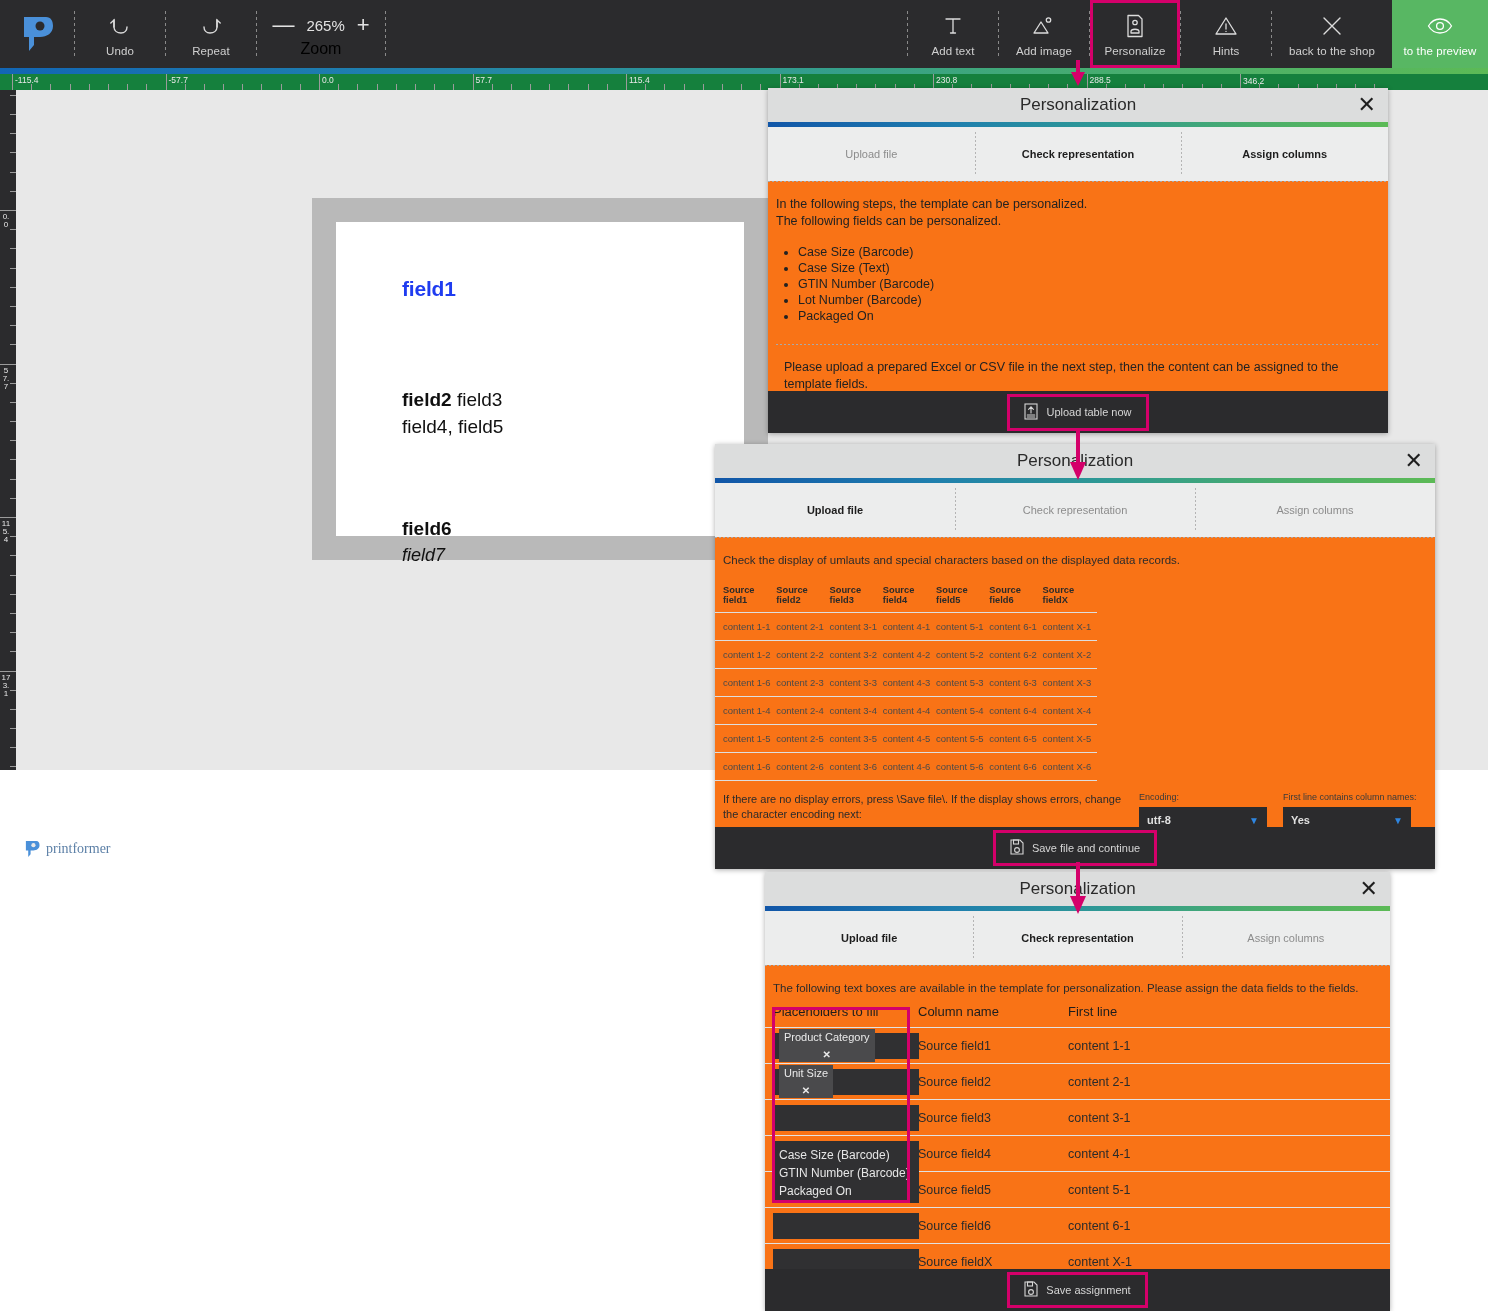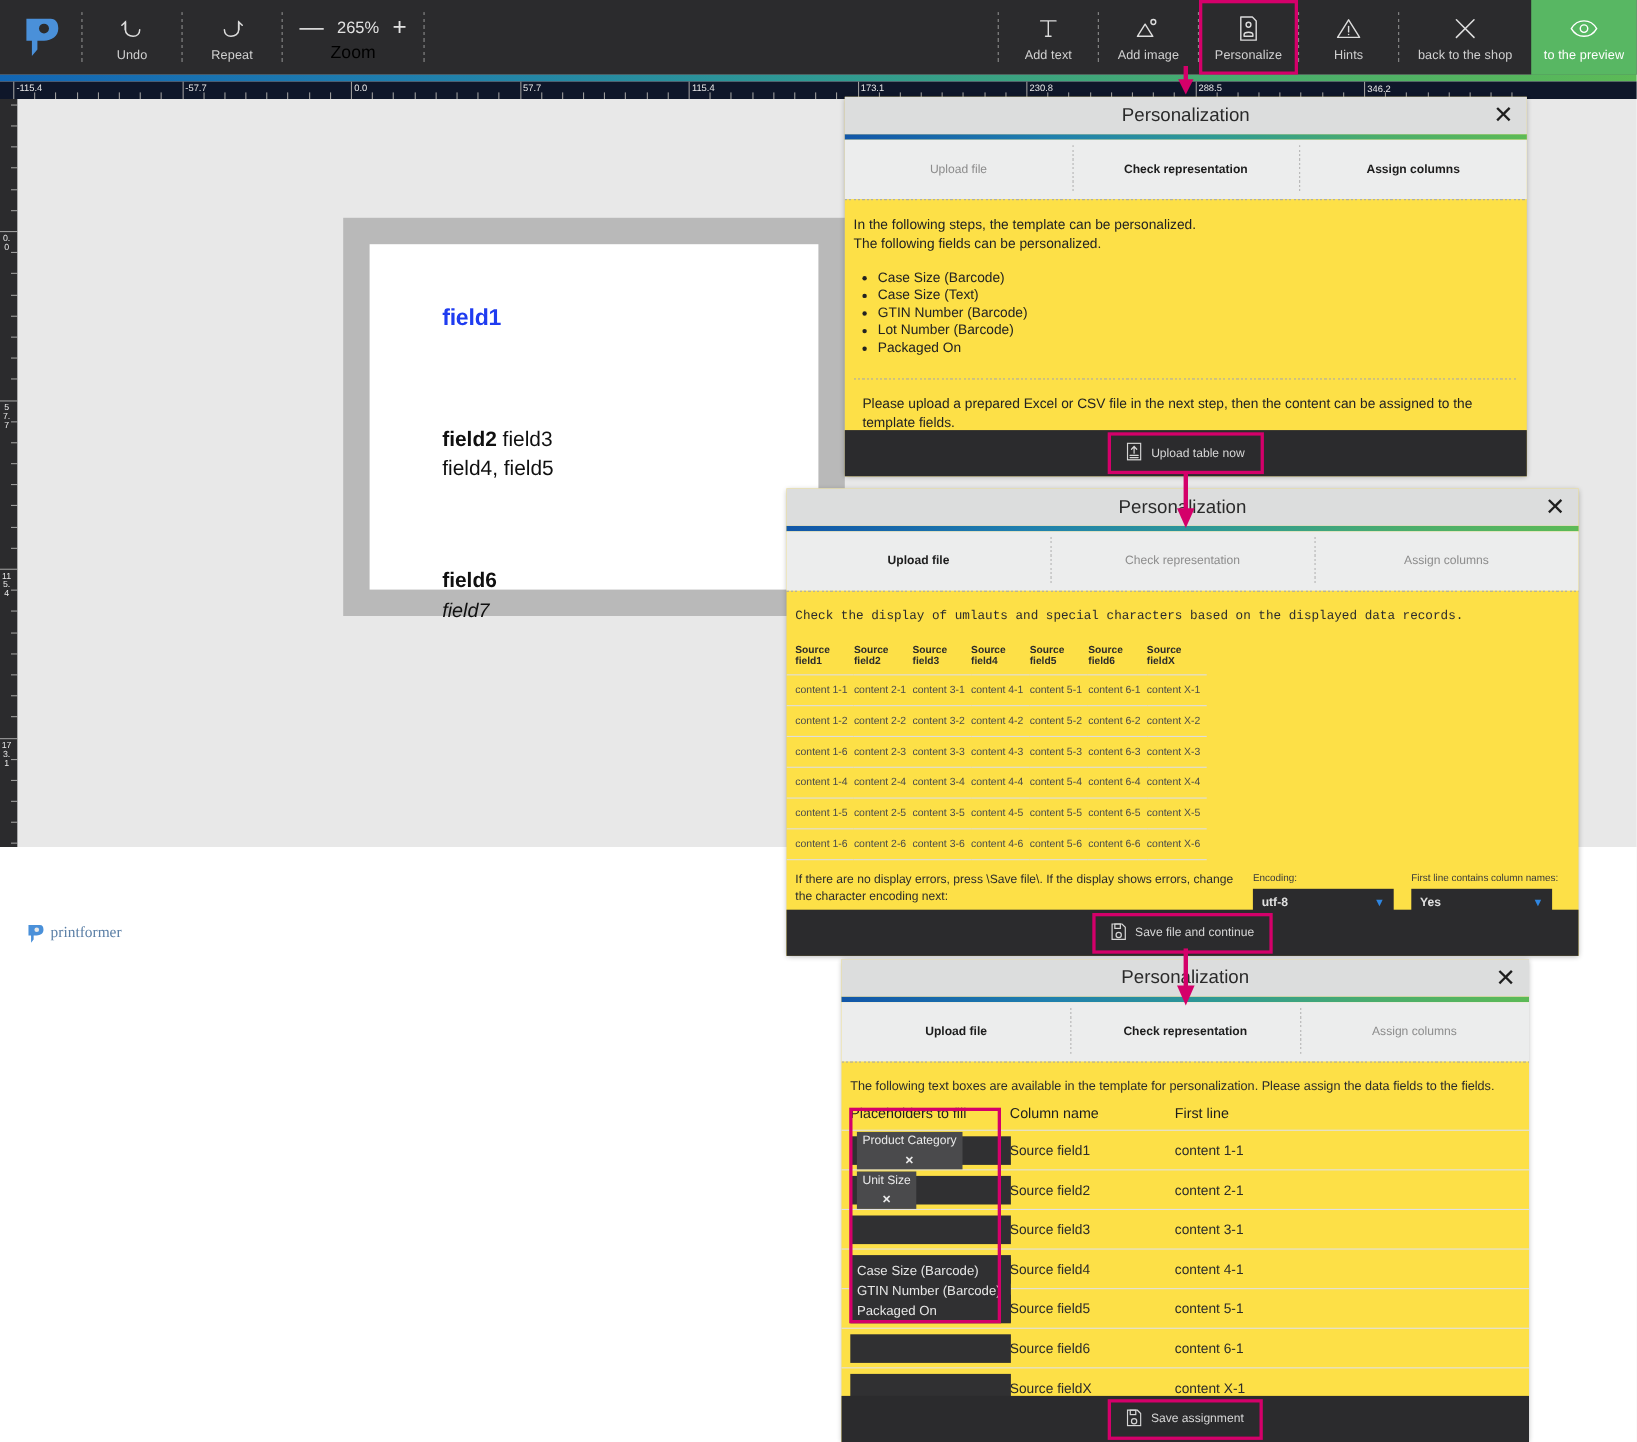--- a/index.html
+++ b/index.html
@@ -30,39 +30,39 @@
   .zoomrow{display:flex;align-items:center;gap:12px;color:#e2e2e2;height:30px;}
   .zoomrow .zv{font-size:15px;}
   .zsign{font-size:22px;line-height:1;cursor:pointer;user-select:none;font-weight:300;}
   .tb-item.wide{width:120px;}
   .tb-item.preview{width:96px;background:#58b763;color:#fff;}
   .tb-item.preview .tb-lbl{color:#fff;}
   .tb-item.hilite{outline:3px solid #d4006a;outline-offset:-3px;}
   
   .gradbar{position:absolute;left:0;top:68px;width:1488px;height:6px;
     background:linear-gradient(to right,#1266b4 0%,#1f7fae 25%,#2f9a93 50%,#45ab72 72%,#5cba56 100%);}
-  .ruler-h{position:absolute;left:0;top:74px;width:1488px;height:16px;background:#0f172a;overflow:hidden;}
+  .ruler-h{position:absolute;left:0;top:74px;width:1488px;height:16px;background:#15803d;overflow:hidden;}
   .ruler-v{position:absolute;left:0;top:90px;width:16px;height:680px;background:#2b2b2d;overflow:hidden;}
   .rtick{position:absolute;background:#9b9b9b;}
   .rlbl{position:absolute;color:#e8e8e8;font-size:8.5px;font-family:"Liberation Sans",sans-serif;}
   .rlbl-v{position:absolute;color:#e8e8e8;font-size:8px;width:10px;line-height:8px;word-break:break-all;text-align:center;}
   
   .canvas{position:absolute;left:16px;top:90px;width:1472px;height:680px;background:#e8e8e8;}
   .artboard-outer{position:absolute;left:296px;top:108px;width:456px;height:362px;background:#b9b9b9;}
   .artboard{position:absolute;left:24px;top:24px;width:408px;height:314px;background:#fff;}
   .f1{position:absolute;left:66px;top:55px;color:#1f3cf0;font-weight:bold;font-size:21px;letter-spacing:-0.2px;}
   .f23{position:absolute;left:66px;top:167px;font-size:19px;color:#101010;}
   .f23 b{font-weight:bold;}
   .f45{position:absolute;left:66px;top:194px;font-size:19px;color:#101010;}
   .f6{position:absolute;left:66px;top:296px;font-size:19px;font-weight:bold;color:#101010;}
   .f7{position:absolute;left:66px;top:323px;font-size:18px;font-style:italic;color:#101010;}
   .pf-logo{position:absolute;left:8px;top:750px;display:flex;align-items:center;gap:6px;}
   .pf-logo span{color:#5b7fa6;font-family:"Liberation Serif",serif;font-size:14px;}
   
-  .dlg{position:absolute;background:#fde047;box-shadow:0 1px 5px rgba(0,0,0,.32);}
+  .dlg{position:absolute;background:#f97316;box-shadow:0 1px 5px rgba(0,0,0,.32);}
   .dlg-title{position:relative;height:34px;background:#dcdddd;display:flex;align-items:center;justify-content:center;}
   .dlg-title .t{font-size:17px;color:#2a2a2a;font-weight:400;}
   .dlg-close{position:absolute;right:12px;top:50%;transform:translateY(-50%);
     font-size:22px;line-height:1;color:#1e1e1e;cursor:pointer;font-weight:300;}
   .dlg-grad{height:5px;background:linear-gradient(to right,#1156a8 0%,#1f7fae 30%,#2f9a93 55%,#4aad6c 78%,#5cba56 100%);}
   .dlg-tabs{display:flex;align-items:center;height:54px;background:#eceded;}
   .dlg-tab{flex:1;text-align:center;font-size:11px;color:#8c8c8c;position:relative;cursor:pointer;}
   .dlg-tab.active{color:#1d1d1d;font-weight:bold;}
   .dlg-tab.done{color:#1d1d1d;font-weight:bold;}
   .dlg-tab+.dlg-tab:before{content:"";position:absolute;left:0;top:-16px;height:42px;width:1px;
@@ -72,21 +72,21 @@
   .dlg-foot{background:#2b2b2d;height:42px;display:flex;align-items:center;justify-content:center;}
   .footbtn{display:flex;align-items:center;gap:8px;color:#d6d6d6;font-size:11px;padding:6px 14px;cursor:pointer;}
   .footbtn.hilite{outline:3px solid #d4006a;outline-offset:0px;}
   
   #dlg1{left:768px;top:88px;width:620px;height:345px;}
   #dlg1 .txt{font-size:12.5px;color:#222;line-height:17px;padding:0 8px;}
   #dlg1 ul{margin:14px 0 6px 0;padding-left:30px;}
   #dlg1 li{font-size:12.5px;color:#222;line-height:16px;margin-bottom:0px;}
   
   #dlg2{left:715px;top:444px;width:720px;height:425px;}
-  .d2intro{font-size:11.5px;color:#2b2b2b;padding:0 8px;font-family:Liberation Mono, monospace;}
+  .d2intro{font-size:11.5px;color:#2b2b2b;padding:0 8px;}
   .d2table{margin-top:16px;font-size:9.5px;color:#4a4a4a;border-collapse:collapse;width:382px;}
   .d2table th{font-weight:bold;color:#2b2b2b;text-align:left;padding:3px 0 7px 0;font-size:9.3px;}
   .d2table td{padding:8px 0;border-top:1px solid #dedede;white-space:nowrap;}
   .d2table th:first-child,.d2table td:first-child{padding-left:8px;}
   .d2scroll{height:222px;overflow:hidden;position:relative;}
   .d2bottom{display:flex;align-items:flex-start;padding:4px 10px 0 8px;gap:16px;}
   .d2hint{font-size:11px;color:#2b2b2b;line-height:15px;width:400px;}
   .selgrp{display:flex;flex-direction:column;}
   .sellbl{font-size:9px;color:#3a3a3a;margin-bottom:5px;}
   .seldd{width:112px;height:26px;background:#2b2b2d;color:#e0e0e0;font-size:11px;

